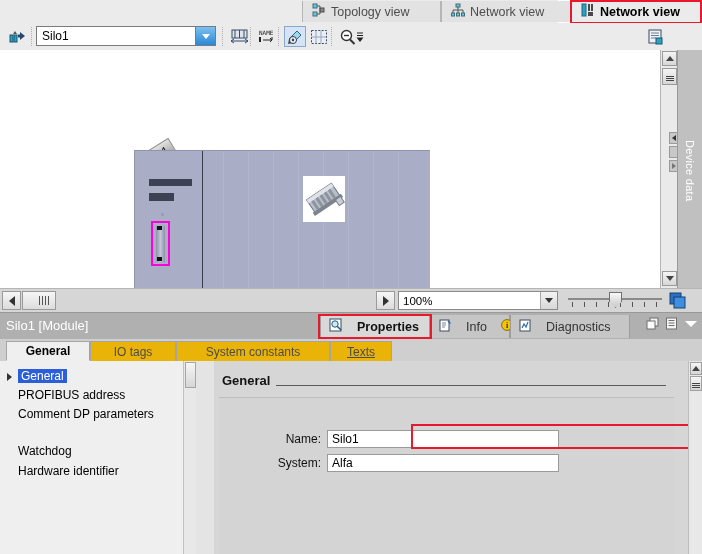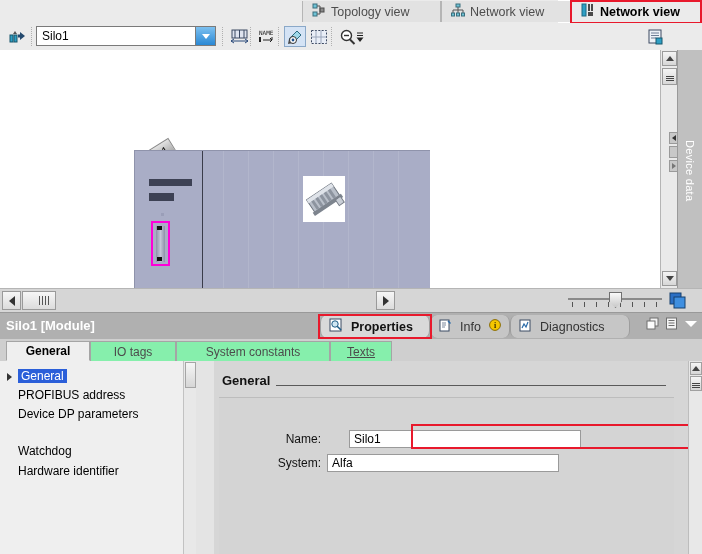--- a/index.html
+++ b/index.html
@@ -233,48 +233,48 @@
     display:flex;align-items:center;justify-content:center;
   }
 
   
   .prop-header {
     position:absolute; left:0; top:313px; width:702px; height:26px;
     background:#b0b0b0;
     border-bottom: 1px solid #8f8f8f;
   }
   .prop-title {
-    position:absolute; left:6px; top:5px; font-size:13px; color:#fff; font-weight:bold;
+    position:absolute; left:6px; top:5px; font-size:13px; color:#fff; font-weight:normal;
   }
   .ptab {
     position:absolute; top:2px; height:23px;
-    display:flex; align-items:center; gap:8px; padding: 0 8px;
+    display:flex; align-items:center; gap:14px; padding: 0 8px;
     box-sizing:border-box;
     background:#c6c6c6; color:#333; font-size:12.5px;
-    border-left:1px solid #9d9d9d; border-right:1px solid #9d9d9d;border-radius:7px;
+    border-left:1px solid #9d9d9d; border-right:1px solid #9d9d9d;
   }
   .ptab.active { background:#d9d9d9; color:#111; font-weight:bold;}
   #ptab-props { left:320px; width:110px; }
   #ptab-info  { left:430px; width:80px; }
   #ptab-diag  { left:510px; width:120px; }
   #rb-props { left:318px; top:314px; width:114px; height:25px; }
 
   .ph-btns { position:absolute; right:4px; top:4px; display:flex; gap:6px; align-items:center;}
 
   
   .tabrow {
     position:absolute; left:0; top:339px; width:702px; height:22px;
     background:#cfcfcf;
     border-bottom:1px solid #9a9a9a;
   }
   .tab {
     position:absolute; top:2px; height:20px;
     display:flex;align-items:center;justify-content:center;
     box-sizing:border-box;
-    background:#86efac; color:#4c4c4c; font-size:12px;
+    background:#eab308; color:#4c4c4c; font-size:12px;
     border-left:1px solid #a5a5a5; border-right:1px solid #a5a5a5;
     border-top:1px solid #a5a5a5;
   }
   .tab.active { background:#efefef; color:#000; font-weight:bold; border-bottom:1px solid #efefef;}
   #t-general { left:6px; width:84px; }
   #t-iotags  { left:90px; width:86px; }
   #t-sysc    { left:176px; width:154px; }
   #t-texts   { left:330px; width:62px;text-decoration:underline; }
 
   
@@ -328,21 +328,21 @@
   .frow { position:absolute; display:flex; align-items:flex-start; }
   .flabel {
     width:108px; text-align:right; font-size:12px; color:#111; padding-right:6px;
     box-sizing:border-box; line-height:18px;
   }
   .finput {
     background:#fff; border:1px solid #9a9a9a; box-sizing:border-box;
     font-size:12px; padding:1px 4px; color:#000;
     height:18px; line-height:16px;
   }
-  #row-name { left:0px; top:32px;gap:22px; }
+  #row-name { left:0px; top:32px; }
   #row-name .finput { width:232px; }
   #row-author { left:0px; top:56px; }
   #row-author .finput { width:232px; }
   #row-comment { left:0px; top:80px; }
   #row-comment .finput { width:232px; height:72px; }
   #rb-name { left:411px; top:424px; width:280px; height:25px; }
 
   .formscroll {
     position:absolute; left:688px; top:361px; width:14px; height:193px;
     background:#e8e8e8; border-left:1px solid #bdbdbd;
@@ -550,20 +550,24 @@
     <div class="hbtn" style="left:2px">
         <span class="chev left"></span>
       </div>
     <div class="hthumb">
       <span style="display:inline-block;width:1px;height:9px;background:#555;box-shadow:3px 0 0 #555,6px 0 0 #555,9px 0 0 #555"></span>
     </div>
     <div class="hbtn" style="left:376px">
         <span class="chev right"></span>
       </div>
 
+    <div class="zoomcombo">
+      <span class="zv">100%</span>
+      <span class="zar"></span>
+    </div>
 
     <div class="slider">
       <div class="track"></div>
       <div class="tick" style="left:4px"></div>
       <div class="tick" style="left:16px"></div>
       <div class="tick" style="left:28px"></div>
       <div class="tick" style="left:40px"></div>
       <div class="tick" style="left:52px"></div>
       <div class="tick" style="left:64px"></div>
       <div class="tick" style="left:76px"></div>
@@ -659,21 +663,21 @@
 
   <div class="navpane">
     <div class="navitem" style="top:6px">
       <span class="tri"></span>
       <span class="sel">General</span>
     </div>
     <div class="navitem" style="top:25px">
       <span>PROFIBUS address</span>
     </div>
     <div class="navitem" style="top:44px">
-      <span>Device DP parameters</span>
+      <span>Comment DP parameters</span>
     </div>
     <div class="navitem" style="top:81px">
       <span>Watchdog</span>
     </div>
     <div class="navitem" style="top:101px">
       <span>Hardware identifier</span>
     </div>
   </div>
   <div class="navscroll">
     <div class="nthumb"></div>

